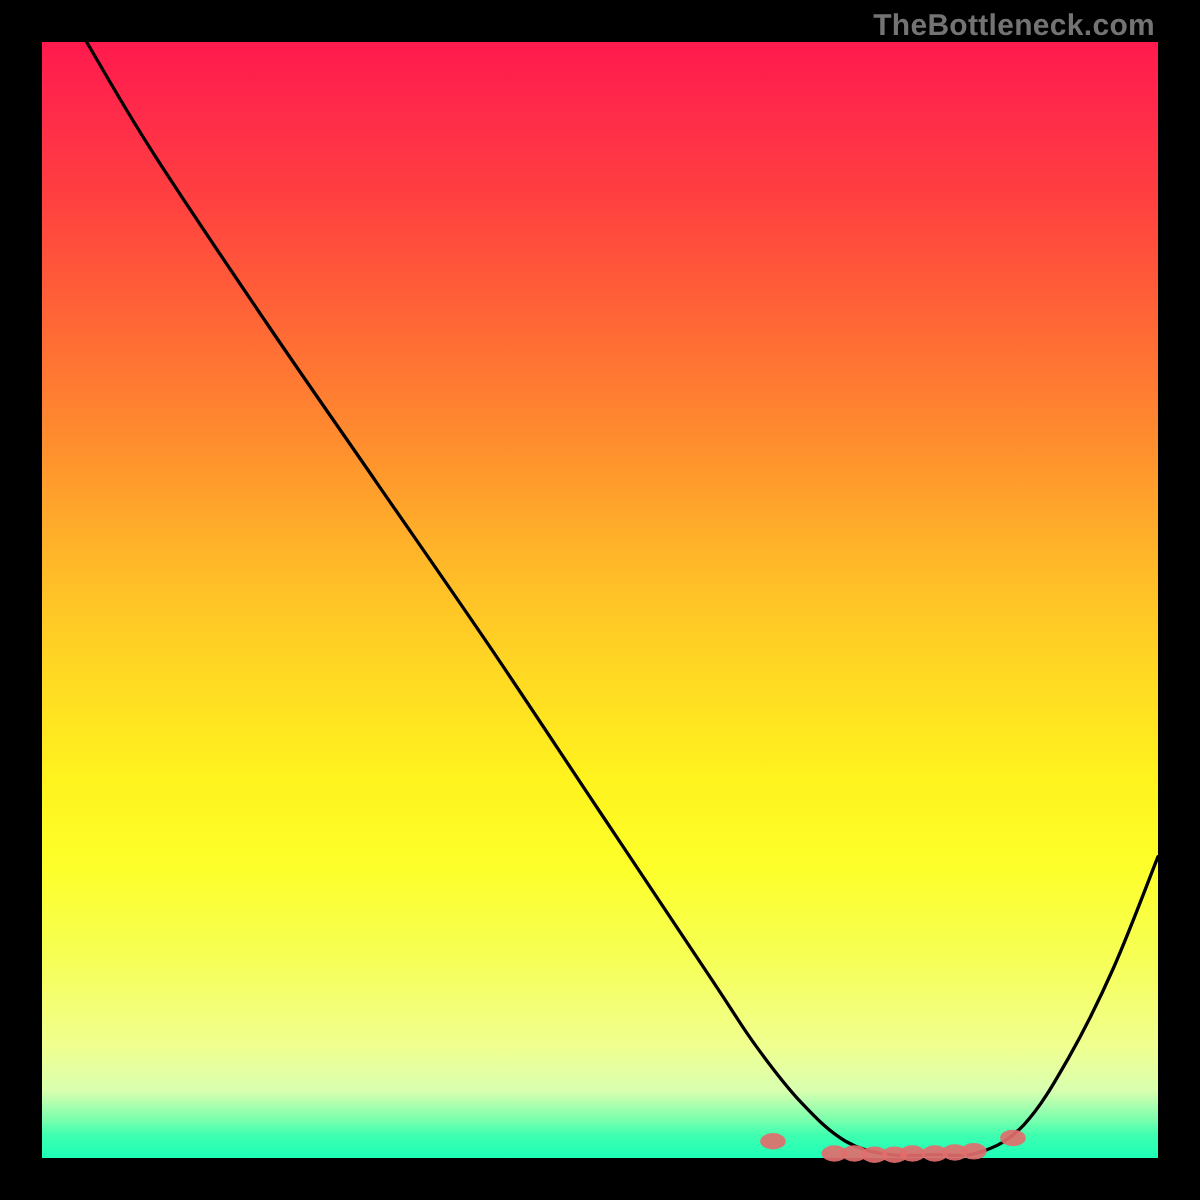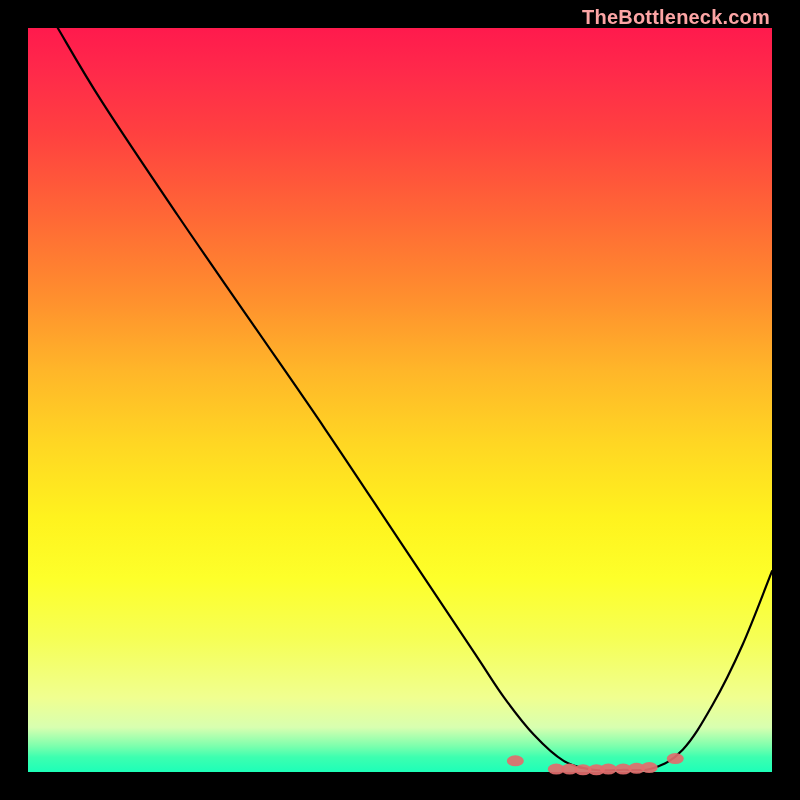--- a/index.html
+++ b/index.html
@@ -33,21 +33,21 @@
       #3dffb0 98%,
       #1dffb8 100%);
   }
   .watermark {
     position: absolute;
     top: 6px;
     right: 30px;
     font-family: Arial, Helvetica, sans-serif;
     font-size: 20px;
     font-weight: 600;
-    color: #fca5a5;
+    color: #737373;
     letter-spacing: 0.2px;
   }
   svg.curve {
     position: absolute;
     left: 0; top: 0;
     width: 744px; height: 744px;
     overflow: visible;
   }
 </style>
 </head>

